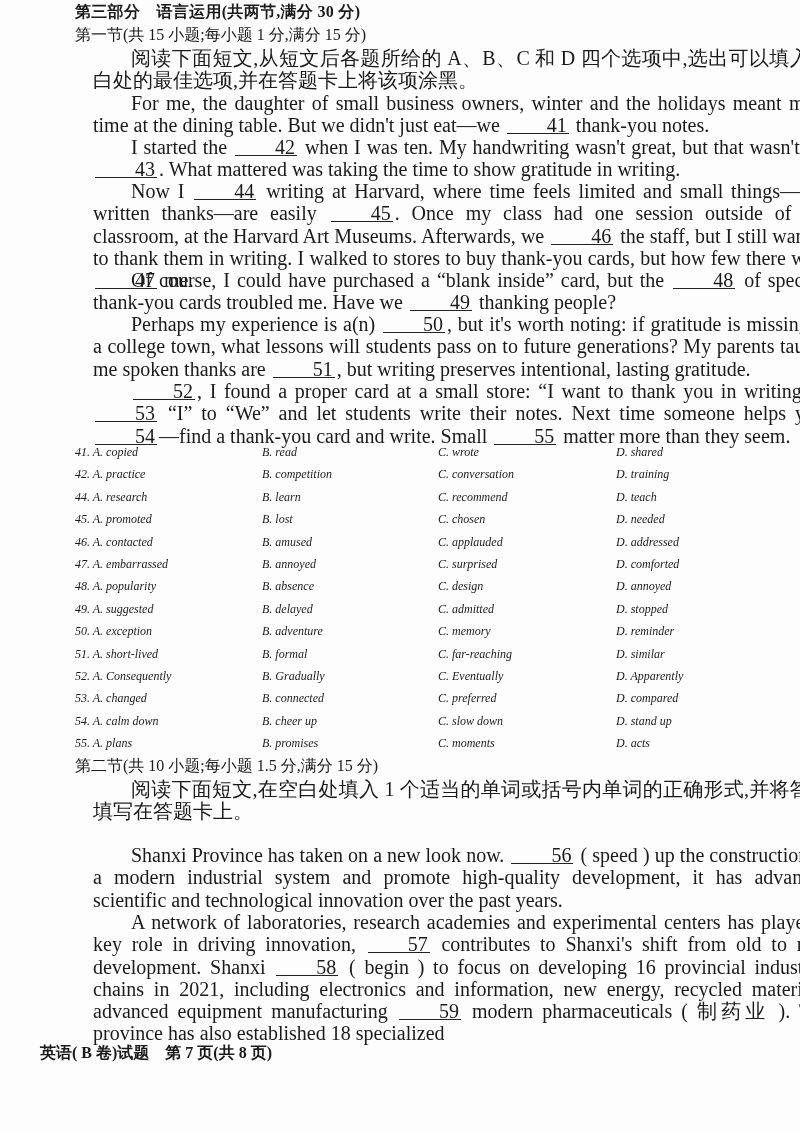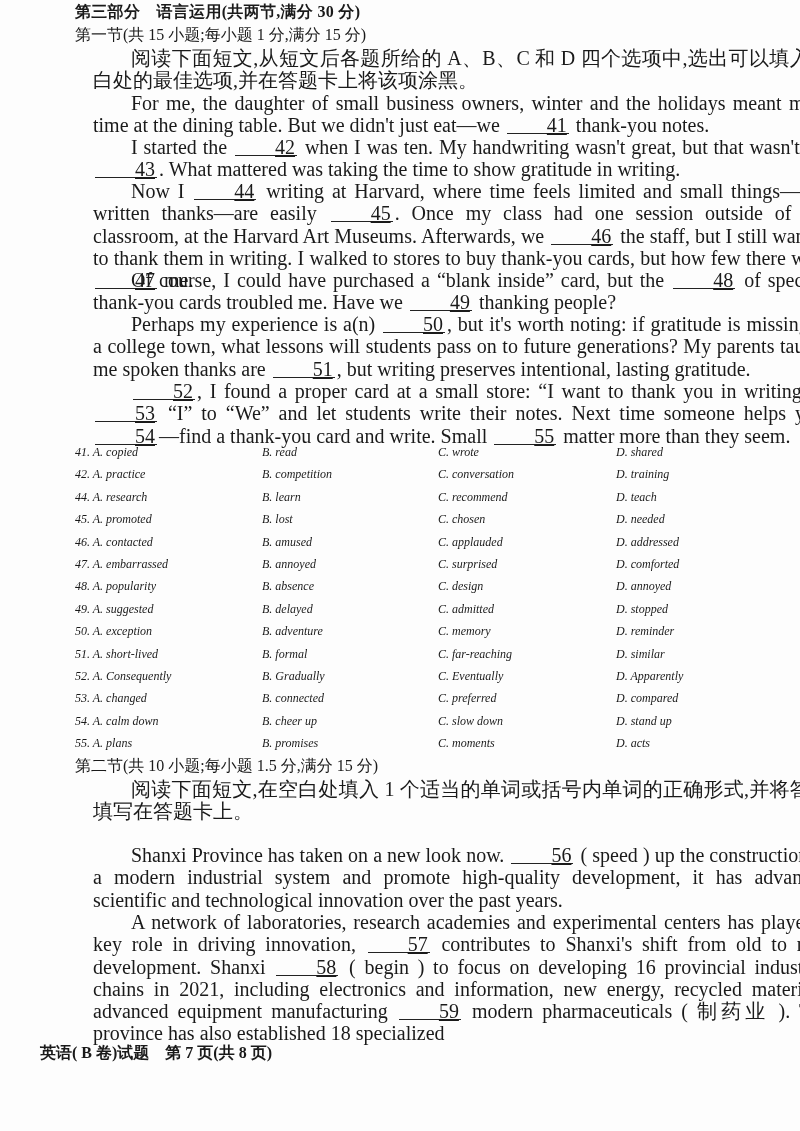--- a/index.html
+++ b/index.html
@@ -15,21 +15,20 @@
   .para {
     position: absolute; left: 53px; width: 737px;
     font-size: 20px; line-height: 22.3px;
     text-align: justify; text-indent: 38px;
   }
   .para.cn { text-indent: 38px; }
   .blank {
     display: inline-block; min-width: 50px; text-align: left;
     border-bottom: 1px solid #222; line-height: 16px; padding: 0 2px;
     margin: 0 2px;
-    text-decoration: underline;
   }
   .options { position: absolute; left: 35px; top: 441px; width: 740px; }
   .opt-row { position: relative; height: 22.4px; font-size: 12px; line-height: 22px; font-style: italic; }
   .opt-row span { position: absolute; top: 0; white-space: nowrap; }
   .c-a { left: 0; }
   .c-b { left: 187px; }
   .c-c { left: 363px; }
   .c-d { left: 541px; }
   .footer {
     position: absolute; left: 0; width: 800px; top: 1043px;

